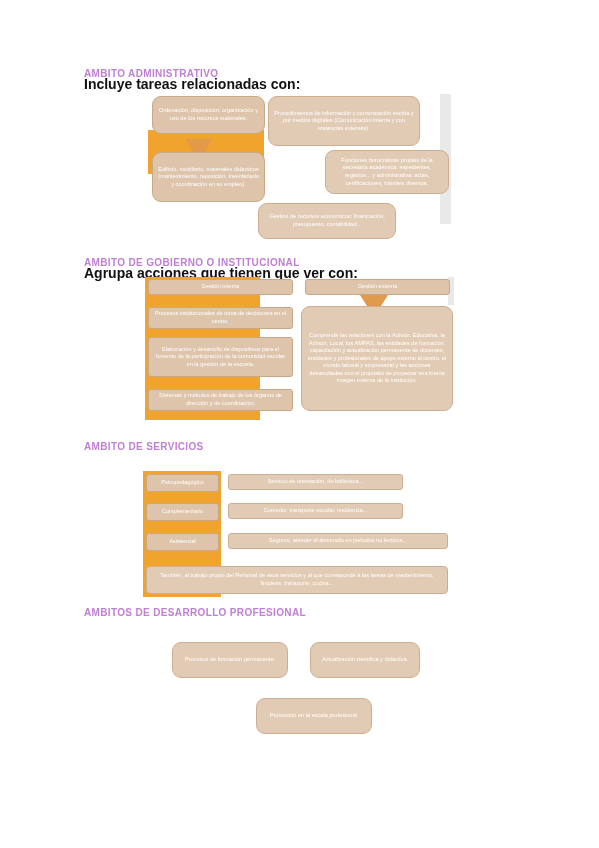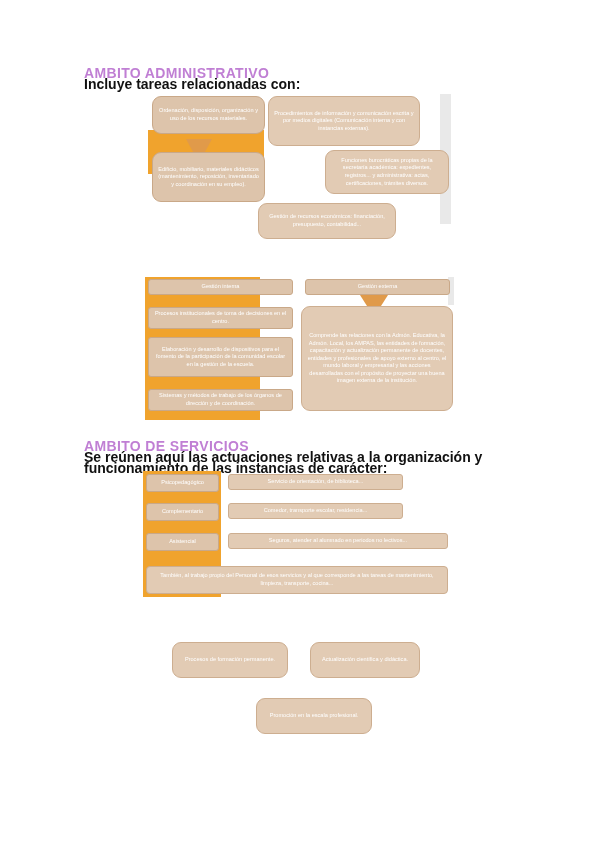--- a/index.html
+++ b/index.html
@@ -6,21 +6,21 @@
   body{
     width:599px;height:848px;background:#ffffff;
     font-family:"Liberation Sans", sans-serif;
     overflow:hidden;position:relative;
   }
   .page{position:absolute;left:0;top:0;width:599px;height:848px;}
 
   
   .section{position:absolute;left:84px;}
   .sec-title{
-    color:#c07fd4;font-weight:bold;font-size:14px;
+    color:#c07fd4;font-weight:bold;font-size:10px;
     letter-spacing:.35px;line-height:11px;white-space:nowrap;
   }
   .sec-sub{
     color:#111111;font-weight:bold;font-size:14px;
     line-height:10.6px;width:420px;
   }
 
   
   .node{
     position:absolute;box-sizing:border-box;
@@ -67,20 +67,24 @@
   <div class="node rounded" style="left:152px;top:152px;width:113px;height:50px;">
     <span class="nodetext">Edificio, mobiliario, materiales didácticos (mantenimiento, reposición, inventariado y coordinación en su empleo).</span>
   </div>
   <div class="node rounded light" style="left:325px;top:150px;width:124px;height:44px;">
     <span class="nodetext">Funciones burocráticas propias de la secretaría académica: expedientes, registros... y administrativa: actas, certificaciones, trámites diversos.</span>
   </div>
   <div class="node rounded light" style="left:258px;top:203px;width:138px;height:36px;">
     <span class="nodetext">Gestión de recursos económicos: financiación, presupuesto, contabilidad...</span>
   </div>
 
+  <div class="section" style="top:257px;">
+    <div class="sec-title">AMBITO DE GOBIERNO O INSTITUCIONAL</div>
+    <div class="sec-sub">Agrupa acciones que tienen que ver con:</div>
+  </div>
 
   <div class="orange-band" style="left:145px;top:277px;width:115px;height:143px;"></div>
 
   <div class="node" style="left:148px;top:279px;width:145px;height:16px;border-radius:3px;">
     <span class="nodetext">Gestión interna</span>
   </div>
   <div class="node" style="left:148px;top:307px;width:145px;height:22px;border-radius:3px;">
     <span class="nodetext">Procesos institucionales de toma de decisiones en el centro.</span>
   </div>
   <div class="node" style="left:148px;top:337px;width:145px;height:40px;border-radius:3px;">
@@ -95,21 +99,20 @@
   <div class="node" style="left:305px;top:279px;width:145px;height:16px;border-radius:3px;">
     <span class="nodetext">Gestión externa</span>
   </div>
   <div class="orange-arrow" style="left:360px;top:295px;border-left:14px solid transparent;border-right:14px solid transparent;border-top:22px solid #e09a4a;"></div>
   <div class="node rounded light" style="left:301px;top:306px;width:152px;height:105px;">
     <span class="nodetext">Comprende las relaciones con la Admón. Educativa, la Admón. Local, los AMPAS, las entidades de formación, capacitación y actualización permanente de docentes, entidades y profesionales de apoyo externo al centro, el mundo laboral y empresarial y las acciones desarrolladas con el propósito de proyectar una buena imagen externa de la institución.</span>
   </div>
 
   <div class="section" style="top:441px;">
     <div class="sec-title">AMBITO DE SERVICIOS</div>
-    <div class="sec-sub">Se reúnen aquí las actuaciones relativas a la organización y funcionamiento de las instancias de carácter:</div>
   </div>
 
   <div class="orange-band" style="left:143px;top:471px;width:78px;height:126px;"></div>
 
   <div class="node" style="left:146px;top:474px;width:73px;height:18px;border-radius:3px;">
     <span class="nodetext">Psicopedagógico</span>
   </div>
   <div class="node light" style="left:228px;top:474px;width:175px;height:16px;border-radius:3px;">
     <span class="nodetext">Servicio de orientación, de biblioteca...</span>
   </div>
@@ -126,20 +129,21 @@
   </div>
   <div class="node light" style="left:228px;top:533px;width:220px;height:16px;border-radius:3px;">
     <span class="nodetext">Seguros, atender al alumnado en periodos no lectivos...</span>
   </div>
 
   <div class="node light" style="left:146px;top:566px;width:302px;height:28px;border-radius:4px;">
     <span class="nodetext">También, al trabajo propio del Personal de esos servicios y al que corresponde a las tareas de mantenimiento, limpieza, transporte, cocina...</span>
   </div>
 
   <div class="section" style="top:607px;">
+    <div class="sec-title">AMBITOS DE DESARROLLO PROFESIONAL</div>
   </div>
 
   <div class="node rounded light" style="left:172px;top:642px;width:116px;height:36px;">
     <span class="nodetext">Procesos de formación permanente.</span>
   </div>
   <div class="node rounded light" style="left:310px;top:642px;width:110px;height:36px;">
     <span class="nodetext">Actualización científica y didáctica.</span>
   </div>
   <div class="node rounded light" style="left:256px;top:698px;width:116px;height:36px;">
     <span class="nodetext">Promoción en la escala profesional.</span>

